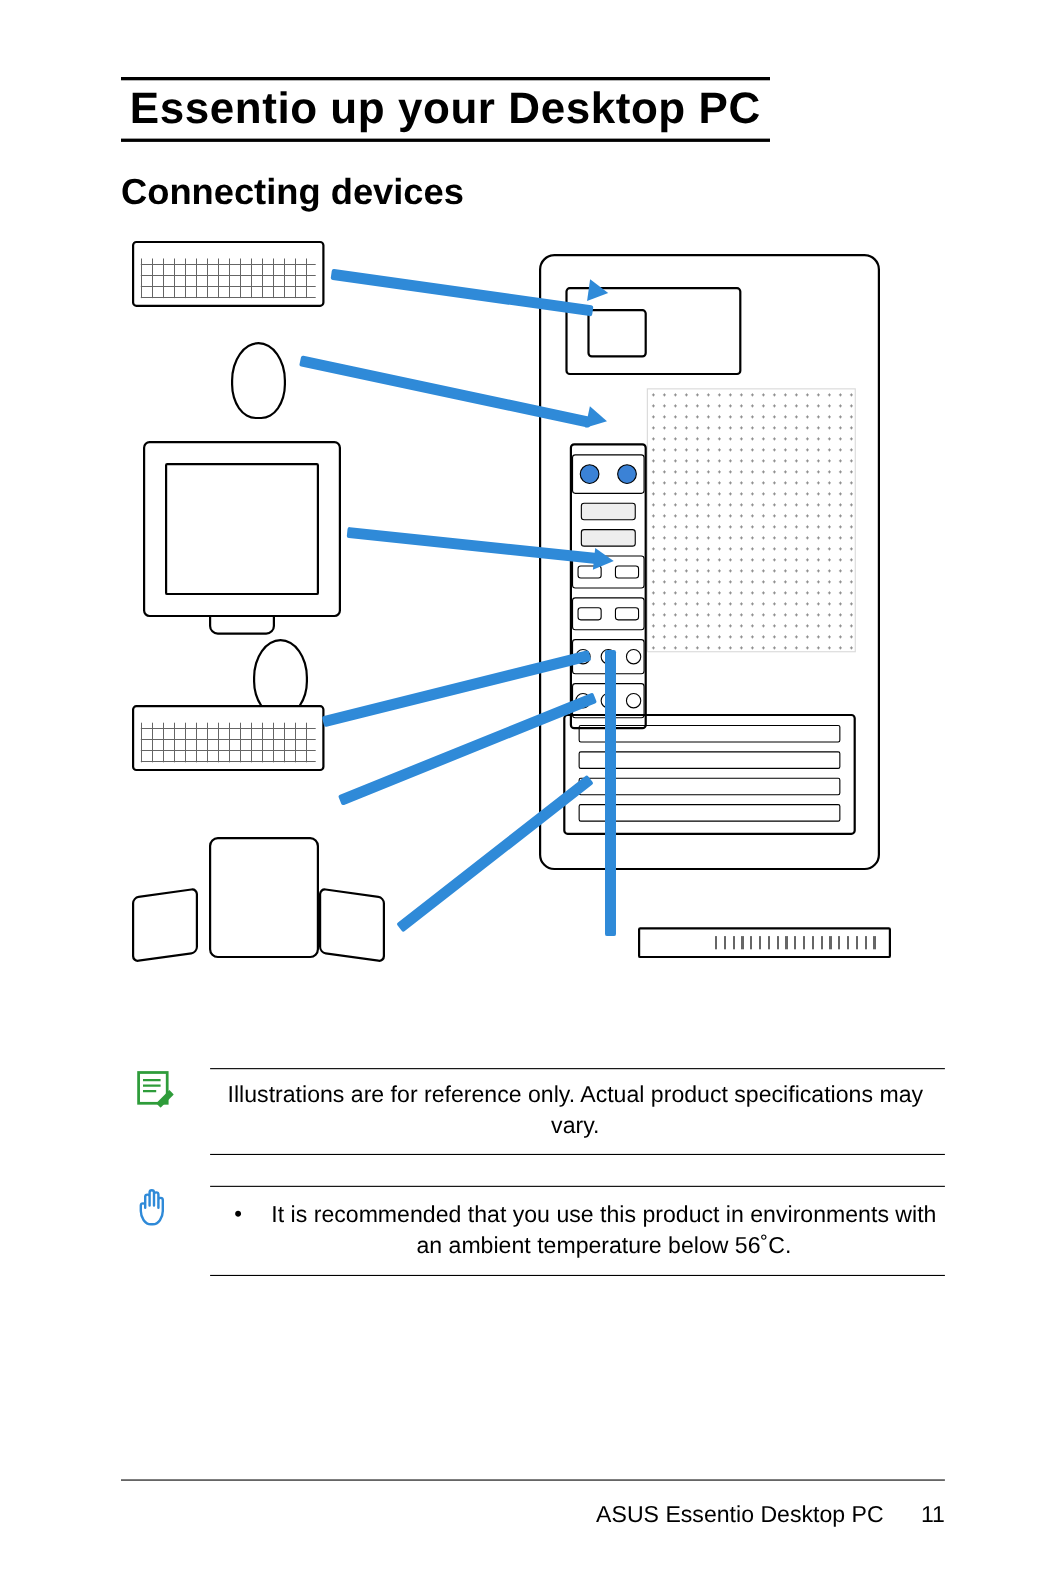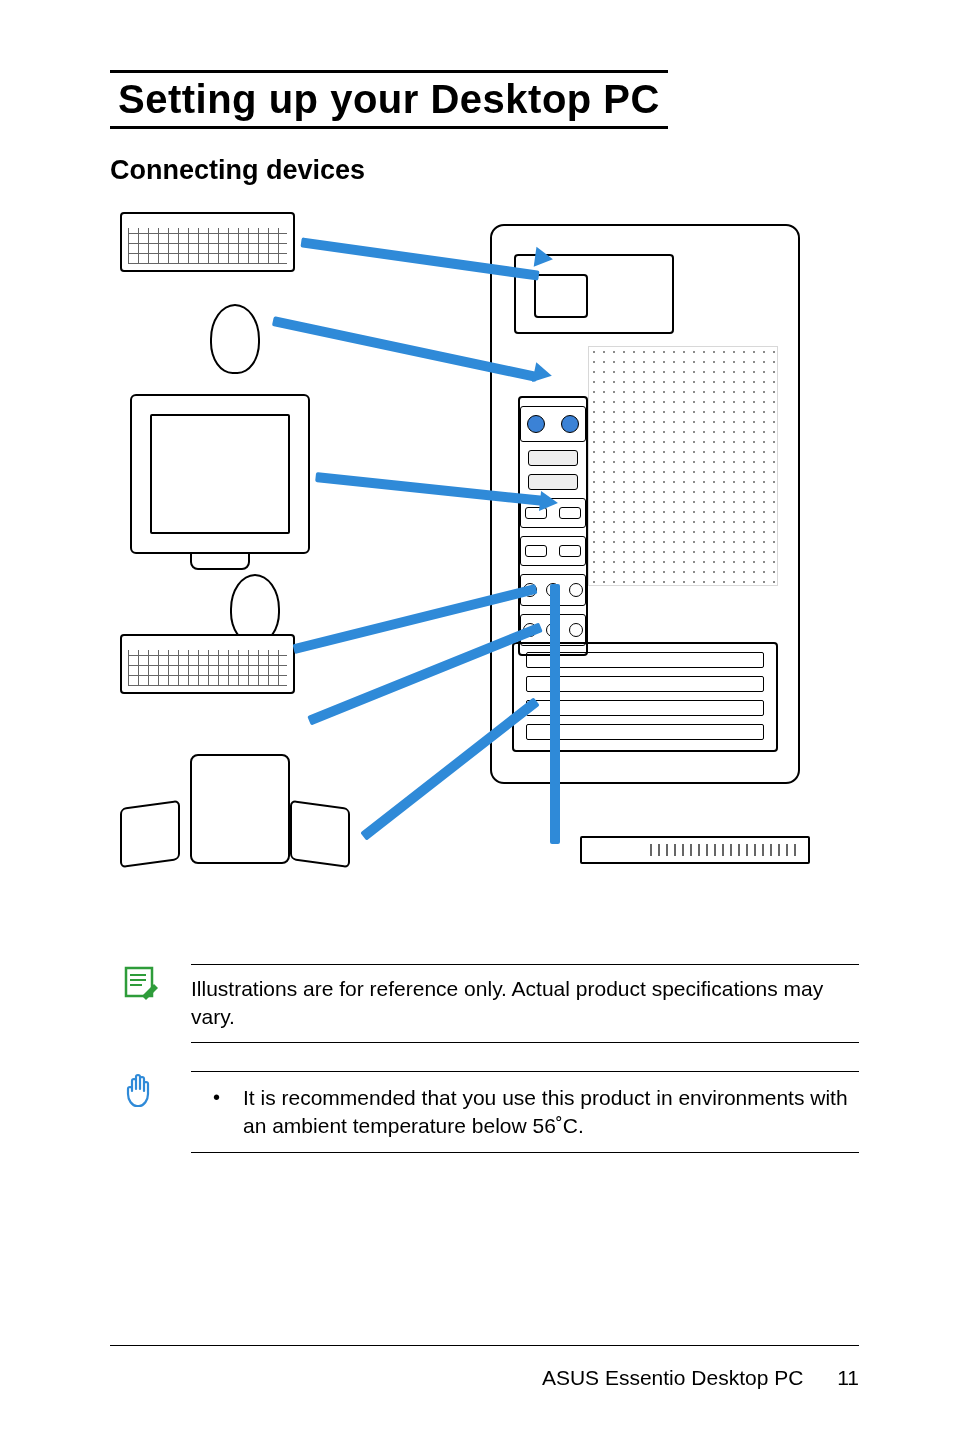--- a/index.html
+++ b/index.html
@@ -19,21 +19,21 @@
     font-weight: 900;
     border-top: 3px solid #000;
     border-bottom: 3px solid #000;
     padding: 4px 8px;
     display: inline-block;
     margin-bottom: 26px;
     letter-spacing: 0.5px;
     font-family: Arial Black, Arial, sans-serif;
   }
   .section-heading {
-    font-size: 27px;
+    font-size: 33px;
     font-weight: 900;
     margin-bottom: 18px;
     font-family: Arial Black, Arial, sans-serif;
   }
   .diagram {
     width: 720px;
     height: 680px;
     margin: 0 auto 80px 10px;
     position: relative;
   }
@@ -100,20 +100,21 @@
   .ah1{top:44px;left:415px;transform:rotate(8deg);}
   .ah2{top:160px;left:414px;transform:rotate(12deg);}
   .ah3{top:288px;left:420px;transform:rotate(6deg);}
 
   
   .note-block {
     display: flex;
     align-items: flex-start;
     gap: 31px;
     margin: 0 0 28px 10px;
+    text-align: center;
   }
   .note-icon {
     width: 40px;
     flex: 0 0 40px;
     display:flex;align-items:flex-start;justify-content:center;
   }
   .note-body {
     flex: 1;
     border-top: 1.5px solid #000;
     border-bottom: 1.5px solid #000;
@@ -132,21 +133,21 @@
     padding-top:20px;
     text-align:right;
     font-size:21px;
   }
   .footer .pn { display:inline-block; margin-left:28px; }
 </style>
 </head>
 <body>
 
 <div class="page">
-  <h1 class="title">Setting up your Desktop PC</h1>
+  <h1 class="title">Essentio up your Desktop PC</h1>
   <h2 class="section-heading">Connecting devices</h2>
 
   <div class="diagram">
 
     <div class="tower">
       <div class="psu"></div>
       <div class="fan-grid"></div>
       <div class="io-panel">
         <div class="port row">
           <div class="port round"></div>

